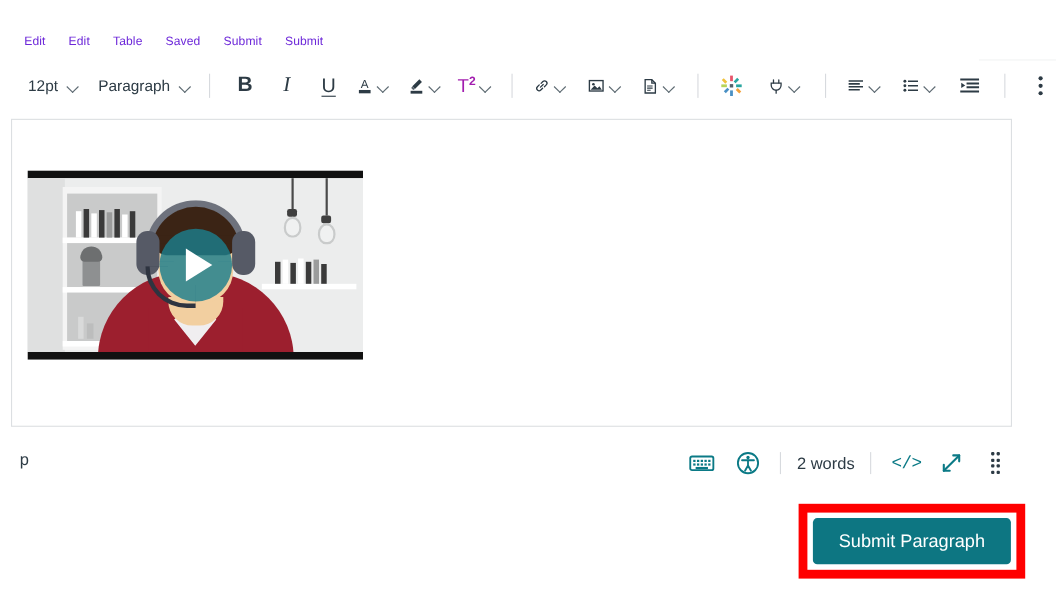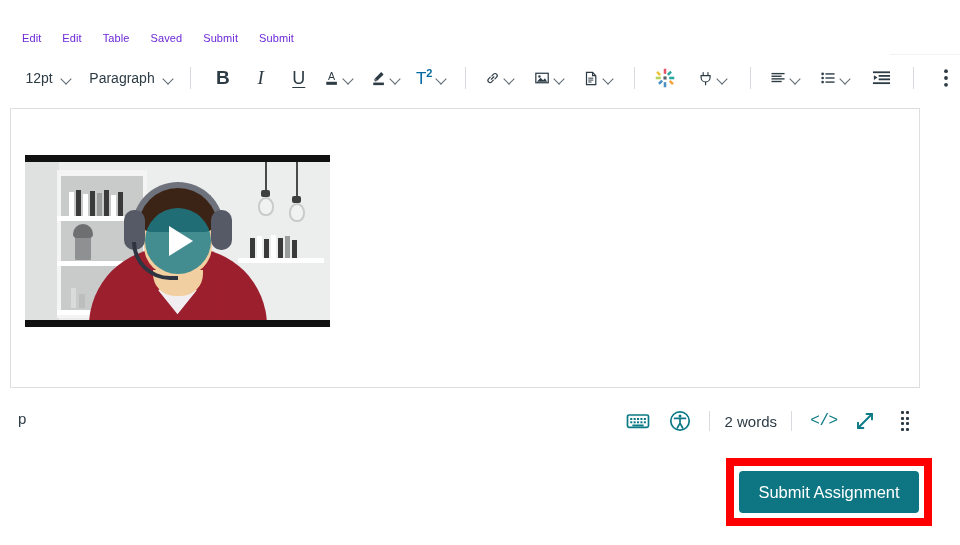--- a/index.html
+++ b/index.html
@@ -284,21 +284,21 @@
     <div class="tb-btn" style="margin-left:8px">
       <svg width="20" height="22" viewBox="0 0 20 22">
         <path d="M13.5 3.2 L16.6 6.3 L8.2 14.7 L5.1 11.6 Z" fill="#2d3b45"></path>
         <path d="M5.1 11.6 L8.2 14.7 L6.1 16.0 L3.8 13.7 Z" fill="#555f68"></path>
         <rect x="3" y="17" width="14" height="3.4" fill="#2d3b45"></rect>
       </svg>
       <span class="caret"></span>
     </div>
 
     <div class="tb-btn" style="margin-left:8px">
-      <span style="font-size:17px;color:#0369a1"><span>T</span><sup style="font-size:11px;font-weight:bold">2</sup></span>
+      <span style="font-size:17px;color:#a21caf"><span>T</span><sup style="font-size:11px;font-weight:bold">2</sup></span>
       <span class="caret"></span>
     </div>
 
     <div class="tb-sep" style="margin-left:14px;margin-right:16px"></div>
 
     <div class="tb-btn">
       <svg width="20" height="20" viewBox="0 0 22 22">
         <g stroke="#2d3b45" stroke-width="1.7" fill="none" stroke-linecap="round">
           <path d="M9.2 12.8 L12.8 9.2"></path>
           <path d="M12.0 14.2 L9.6 16.6 a3.1 3.1 0 0 1 -4.4 -4.4 L7.6 9.8"></path>
@@ -543,16 +543,16 @@
           <i></i>
           <i></i>
       </div>
     </div>
   </div>
 
 
   <div class="highlight-box"></div>
 
   <div class="submit-btn">
-    <span>Submit Assignment</span>
+    <span>Submit Paragraph</span>
   </div>
 
 </div>
 
 </body></html>

